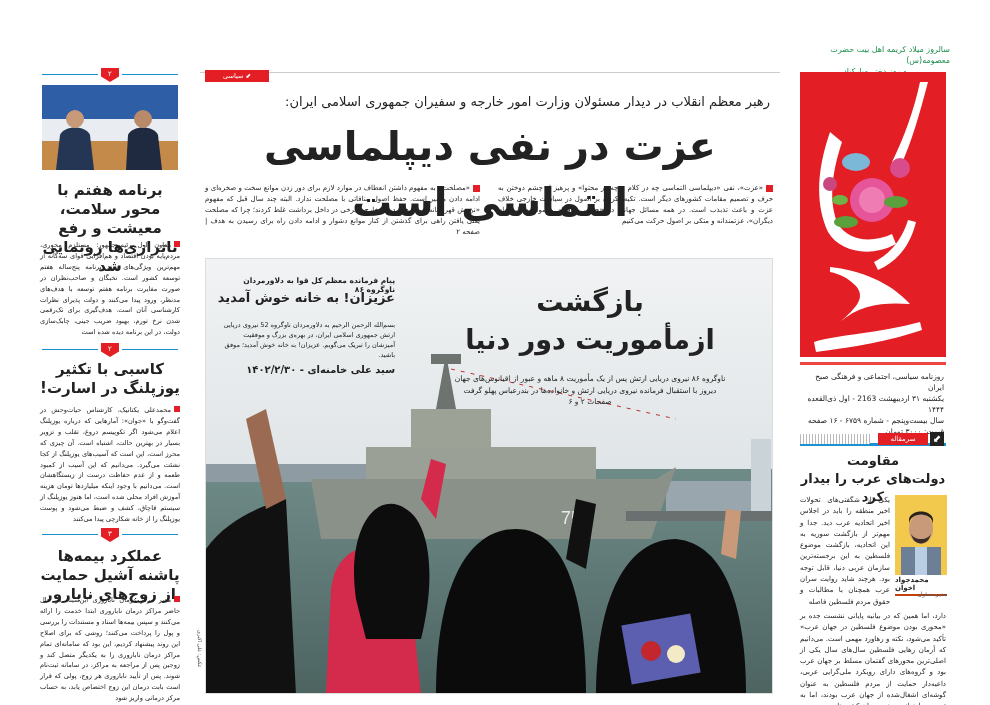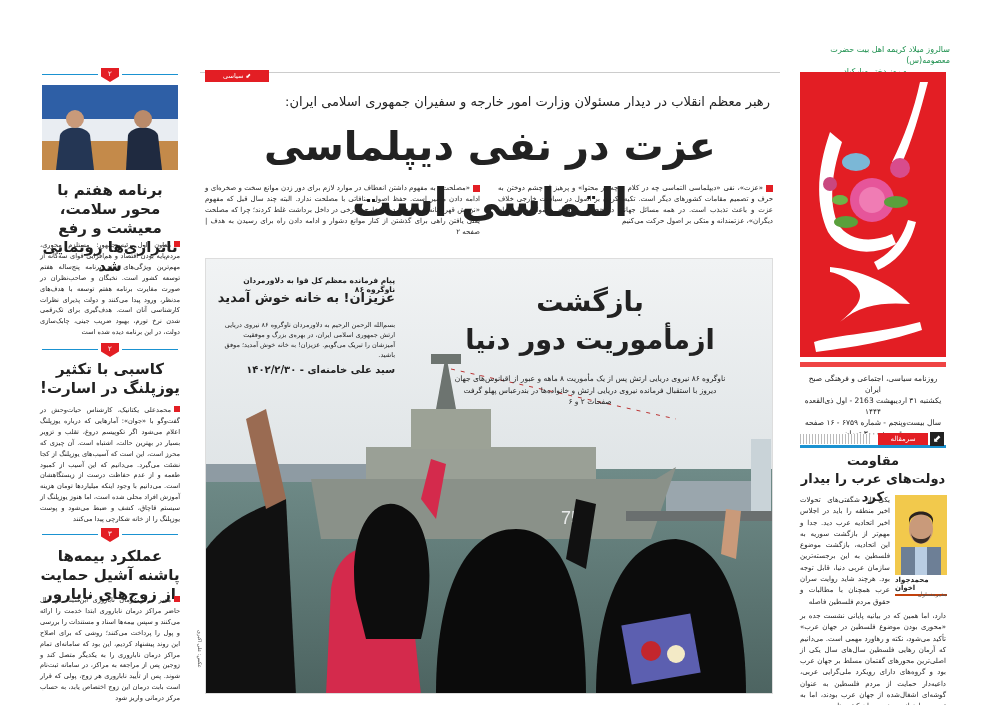--- a/index.html
+++ b/index.html
@@ -3,21 +3,21 @@
 <meta charset="utf-8">
 <style>
   *{box-sizing:border-box;margin:0;padding:0}
   html,body{width:990px;height:705px;overflow:hidden;background:#fff}
   body{position:relative;font-family:"DejaVu Sans",sans-serif;color:#222;direction:rtl}
   .abs{position:absolute}
   
   .greeting{left:800px;top:44px;width:150px;text-align:right;color:#1c8f4d;font-size:8px;line-height:11px}
   .logo{left:800px;top:72px;width:146px;height:285px;background:#e31e24;overflow:hidden}
   .logo svg{position:absolute;left:0;top:0}
-  .info-box{left:800px;top:362px;width:146px;border-top:5px solid #ef4444;border-bottom:3px solid #1a92d1;padding:6px 2px;text-align:center;font-size:7.5px;line-height:11px;color:#222}
+  .info-box{left:800px;top:362px;width:146px;border-top:3px solid #ef4444;border-bottom:3px solid #1a92d1;padding:6px 2px;text-align:right;font-size:7.5px;line-height:11px;color:#222}
   .editorial-bar{left:800px;top:432px;width:146px;height:14px}
   .editorial-bar .hatch{position:absolute;left:0;top:2px;width:70px;height:10px;background:repeating-linear-gradient(90deg,#bbb 0 1px,#fff 1px 3px)}
   .editorial-bar .tag{position:absolute;left:78px;top:1px;width:50px;height:12px;background:#e31e24;color:#fff;font-size:7px;line-height:12px;text-align:center}
   .editorial-bar .corner{position:absolute;right:2px;top:0;width:14px;height:14px;background:#222;color:#fff;font-size:10px;line-height:14px;text-align:center}
   .editorial-title{left:800px;top:452px;width:146px;text-align:center;font-size:13px;font-weight:bold;line-height:18px}
   .editorial-photo{left:895px;top:495px;width:52px;height:80px;background:#f2c94c;overflow:hidden}
   .editorial-author{left:895px;top:576px;width:52px;font-size:7px;font-weight:bold;text-align:left;border-bottom:2px solid #c2410c;padding-bottom:2px}
   .editorial-role{left:895px;top:590px;width:52px;font-size:6px;text-align:right;color:#555}
   .editorial-text-a{left:800px;top:495px;width:90px;font-size:7px;line-height:11.3px;text-align:justify}
   .editorial-text-b{left:800px;top:611px;width:146px;font-size:7px;line-height:11.3px;text-align:justify}
@@ -158,21 +158,21 @@
   <div>ازمأموریت دور دنیا</div>
 </div>
 <div class="abs feature-text">
   <div>ناوگروه ۸۶ نیروی دریایی ارتش پس از یک مأموریت ۸ ماهه و عبور از اقیانوس‌های جهان</div>
   <div>دیروز با استقبال فرمانده نیروی دریایی ارتش و خانواده‌ها در بندرعباس پهلو گرفت</div>
   <div>صفحات ۲ و ۶</div>
 </div>
 
 <div class="abs msg-kicker">پیام فرمانده معظم کل قوا به دلاورمردان ناوگروه ۸۶</div>
 <div class="abs msg-title">عزیزان! به خانه خوش آمدید</div>
-<div class="abs msg-body">بسم‌الله الرحمن الرحیم به دلاورمردان ناوگروه ۸۶ نیروی دریایی ارتش جمهوری اسلامی ایران، در بهره‌ی بزرگ و موفقیت آمیزشان را تبریک می‌گویم. عزیزان! به خانه خوش آمدید؛ موفق باشید.</div>
+<div class="abs msg-body">بسم‌الله الرحمن الرحیم به دلاورمردان ناوگروه 52 نیروی دریایی ارتش جمهوری اسلامی ایران، در بهره‌ی بزرگ و موفقیت آمیزشان را تبریک می‌گویم. عزیزان! به خانه خوش آمدید؛ موفق باشید.</div>
 <div class="abs msg-sign">سید علی خامنه‌ای - ۱۴۰۲/۲/۳۰</div>
 <div class="abs photo-credit">عکس: علی اکبری</div>
 
 <div class="abs col-rule" style="left:42px;top:74px;width:56px"></div>
 <div class="abs col-rule" style="left:122px;top:74px;width:56px"></div>
 <div class="abs num-badge" style="left:101px;top:68px">۲</div>
 <div class="abs left-photo">
   <svg width="136" height="85" viewBox="0 0 136 85">
     <rect x="0" y="0" width="136" height="34" fill="#2e5fa6"></rect>
     <rect x="0" y="34" width="136" height="22" fill="#e9edf2"></rect>

